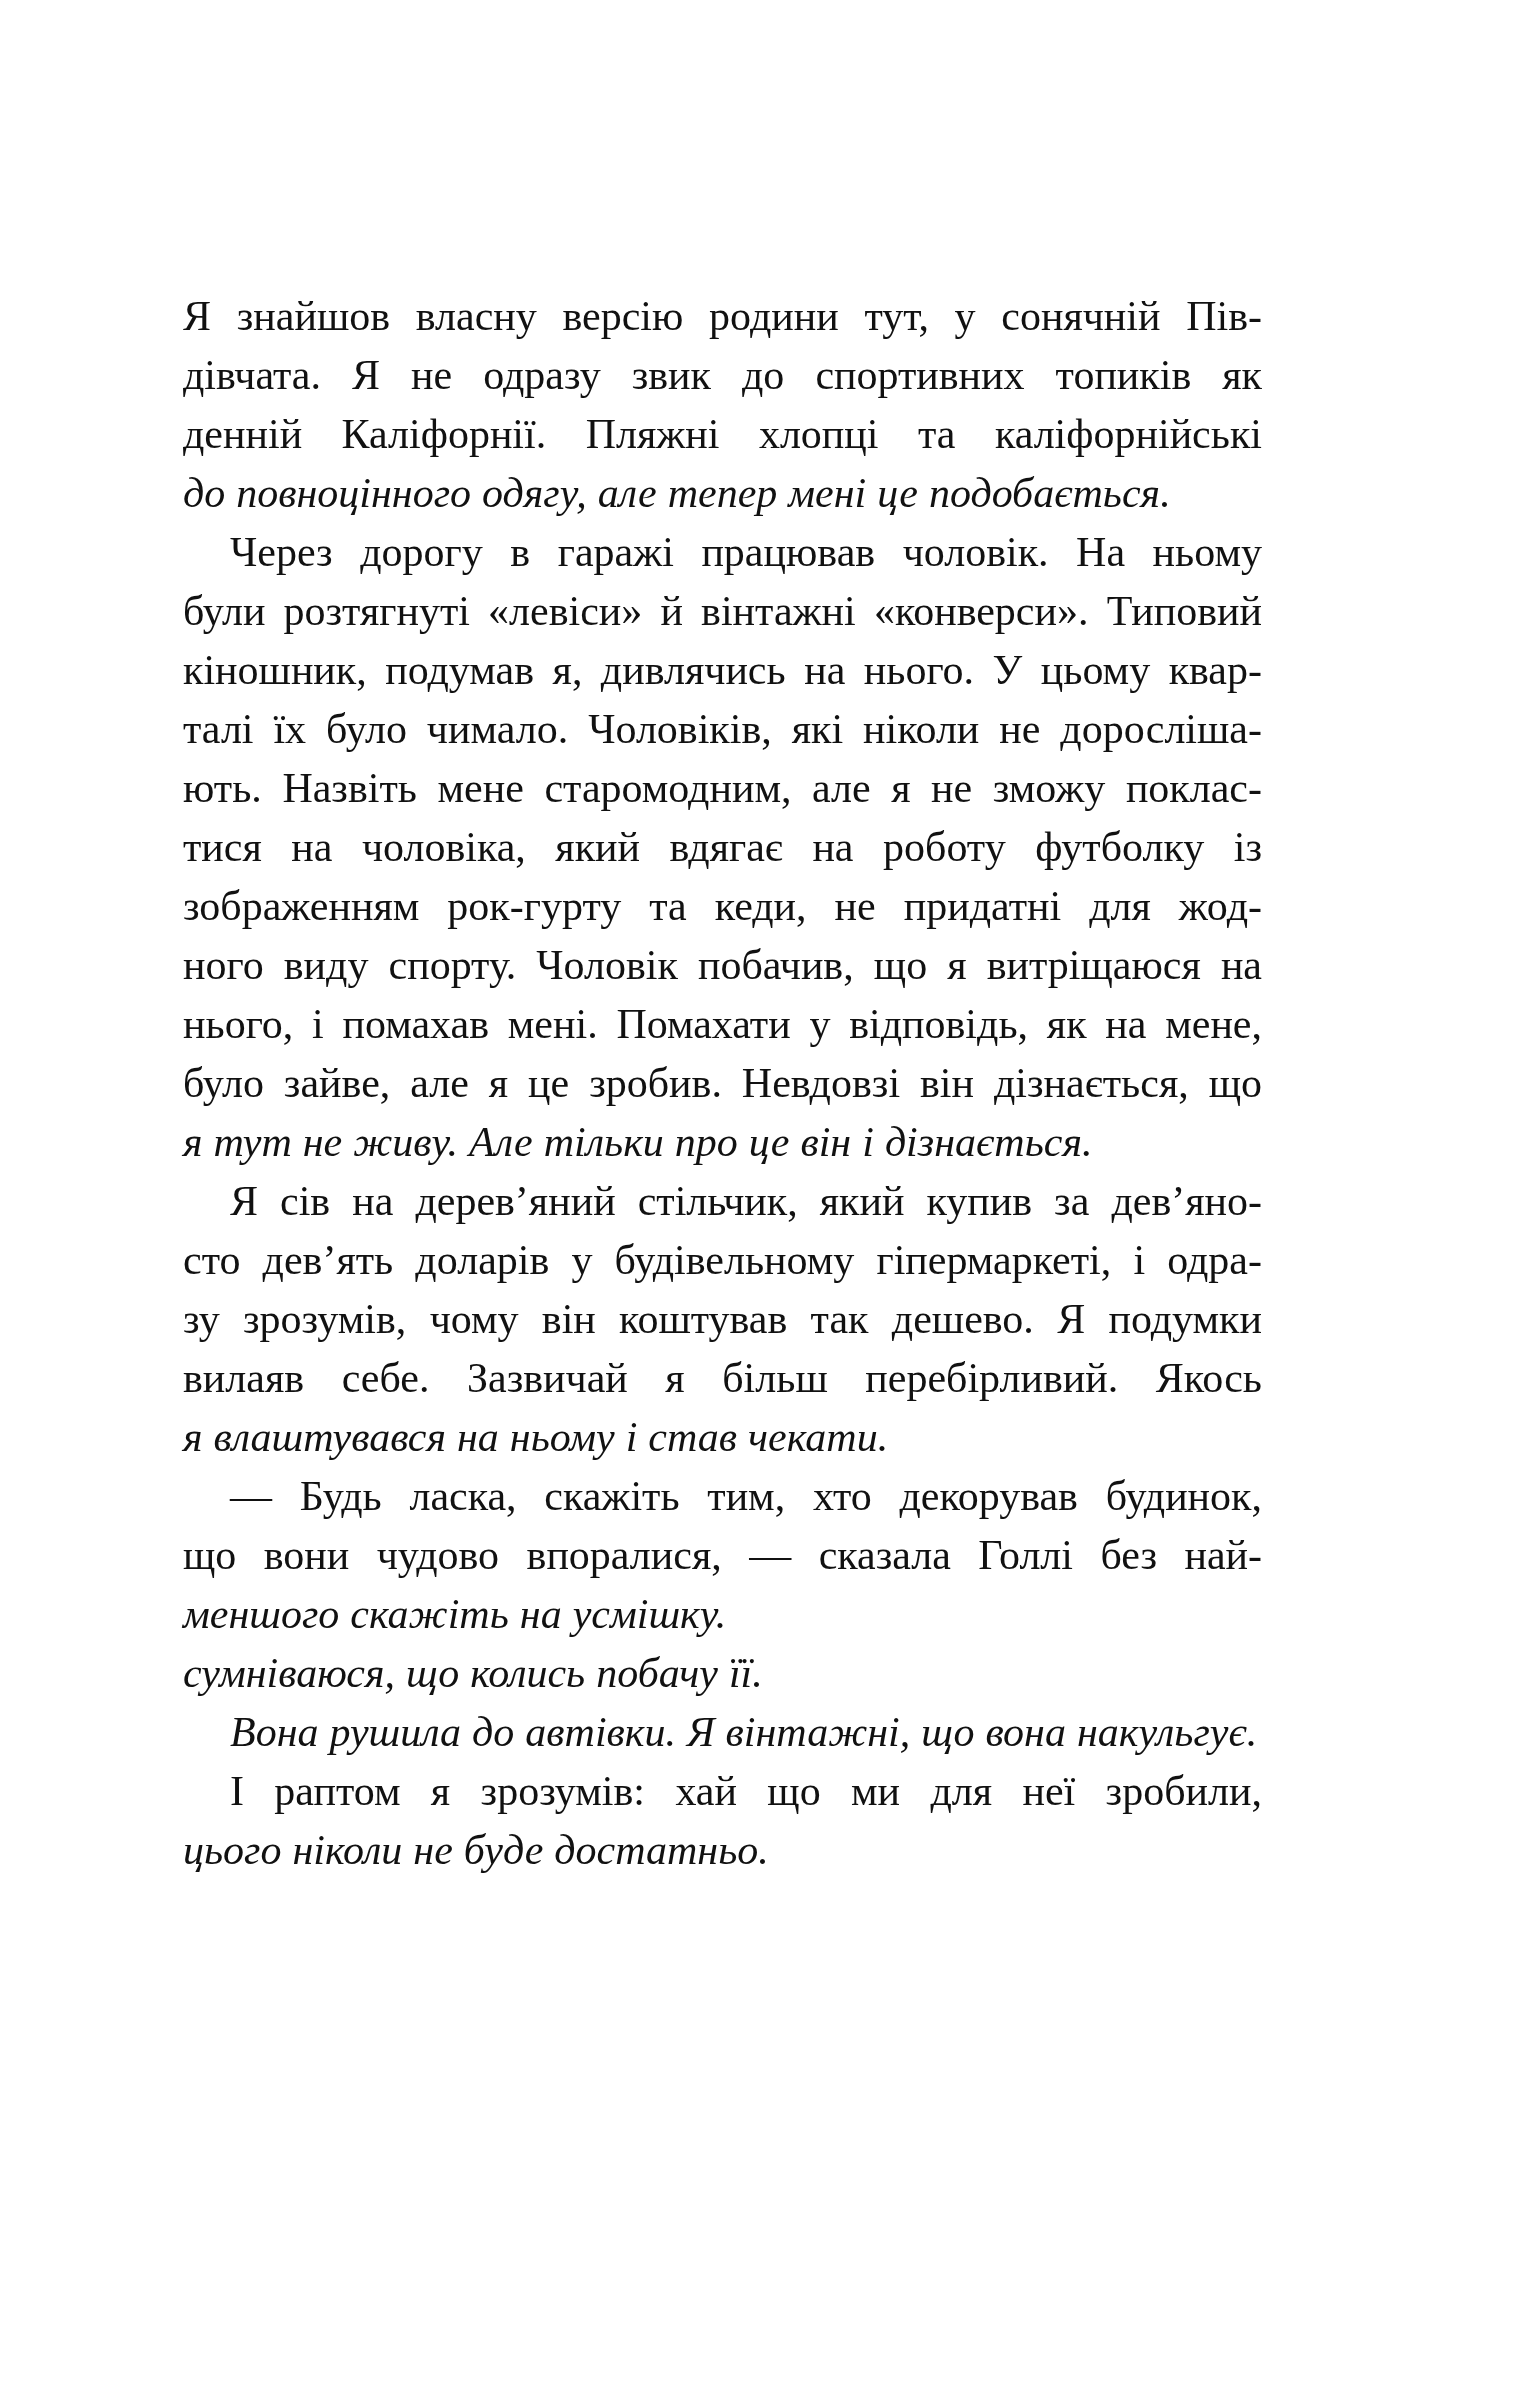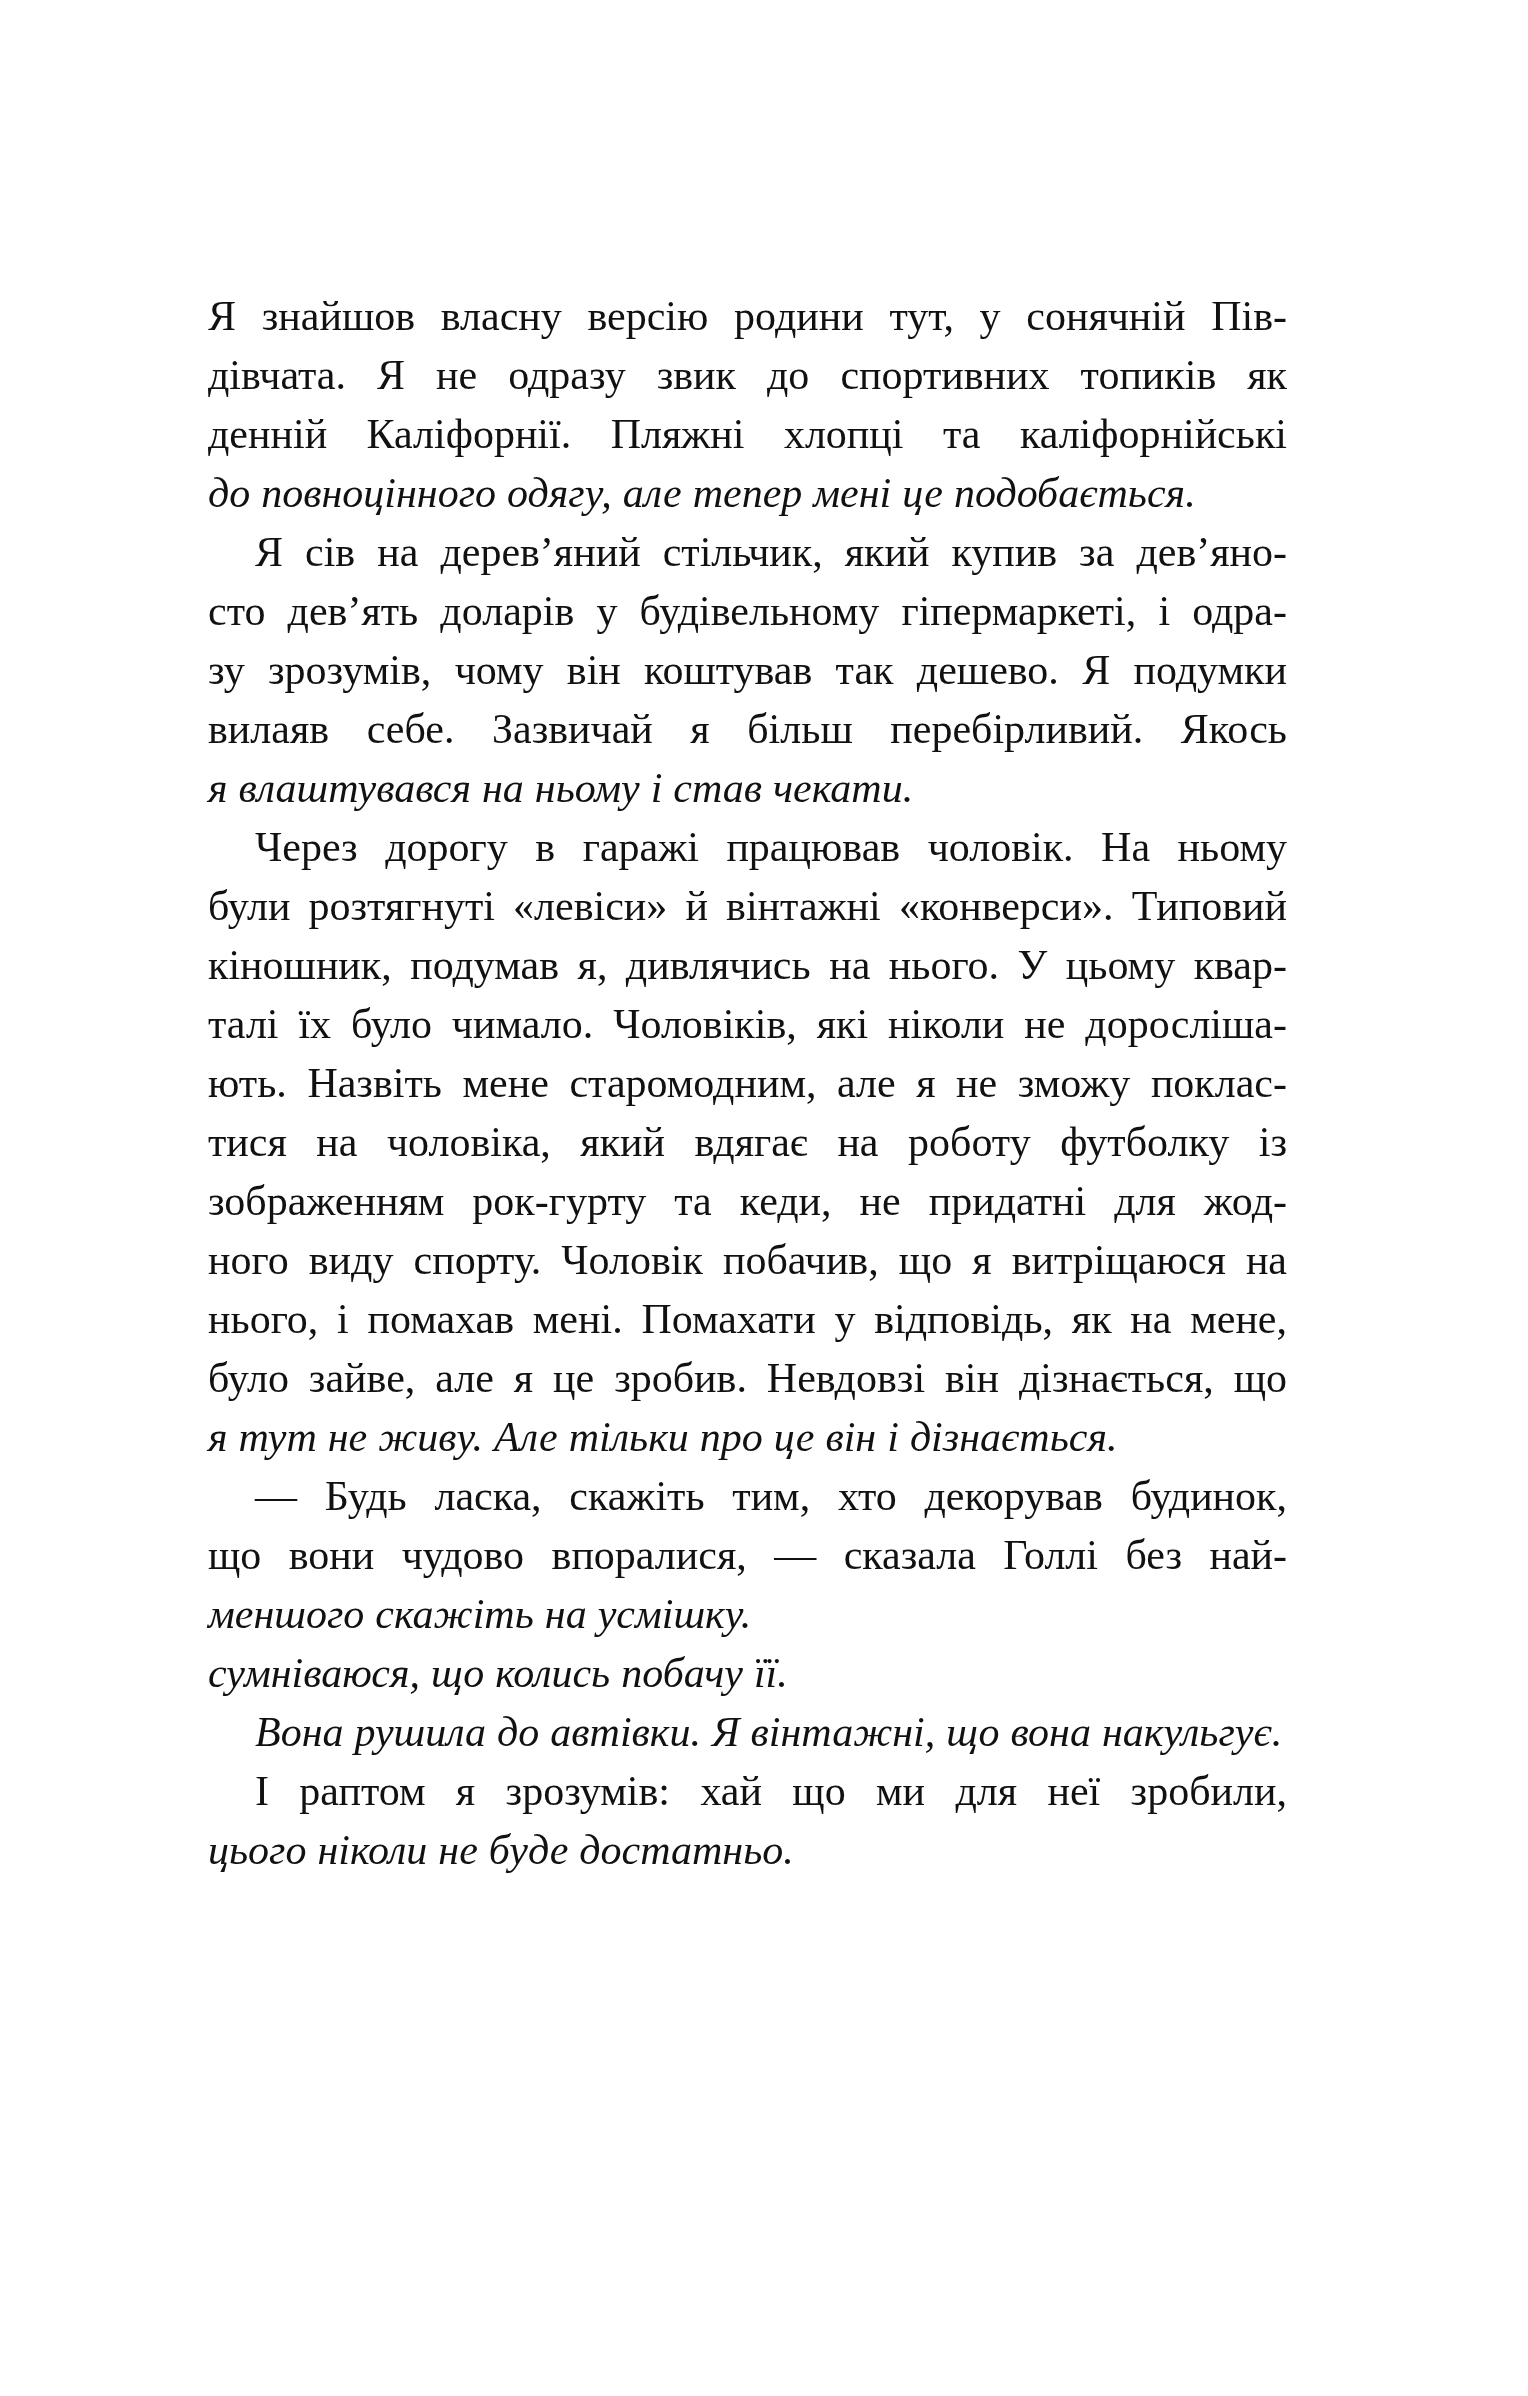--- a/index.html
+++ b/index.html
@@ -40,46 +40,46 @@
     font-style: italic;
   }
   .line.indent {
     text-indent: 47px;
   }
 </style>
 </head>
 <body>
 
 <div class="page">
-  <div class="text-block" id="text-block" style="color: rgb(17, 17, 17); margin-left: 25px;">
+  <div class="text-block" id="text-block" style="color: rgb(17, 17, 17);">
       <div class="paragraph">
         <div class="line">Я знайшов власну версію родини тут, у сонячній Пів-</div>
         <div class="line">дівчата. Я не одразу звик до спортивних топиків як</div>
         <div class="line">денній Каліфорнії. Пляжні хлопці та каліфорнійські</div>
         <div class="line last">до повноцінного одягу, але тепер мені це подобається.</div>
-      </div>
-      <div class="paragraph">
-        <div class="line indent">Я сів на дерев’яний стільчик, який купив за дев’яно-</div>
-        <div class="line">сто дев’ять доларів у будівельному гіпермаркеті, і одра-</div>
-        <div class="line">зу зрозумів, чому він коштував так дешево. Я подумки</div>
-        <div class="line">вилаяв себе. Зазвичай я більш перебірливий. Якось</div>
-        <div class="line last">я влаштувався на ньому і став чекати.</div>
       </div>
       <div class="paragraph">
         <div class="line indent">Через дорогу в гаражі працював чоловік. На ньому</div>
         <div class="line">були розтягнуті «левіси» й вінтажні «конверси». Типовий</div>
         <div class="line">кіношник, подумав я, дивлячись на нього. У цьому квар-</div>
         <div class="line">талі їх було чимало. Чоловіків, які ніколи не доросліша-</div>
         <div class="line">ють. Назвіть мене старомодним, але я не зможу поклас-</div>
         <div class="line">тися на чоловіка, який вдягає на роботу футболку із</div>
         <div class="line">зображенням рок-гурту та кеди, не придатні для жод-</div>
         <div class="line">ного виду спорту. Чоловік побачив, що я витріщаюся на</div>
         <div class="line">нього, і помахав мені. Помахати у відповідь, як на мене,</div>
         <div class="line">було зайве, але я це зробив. Невдовзі він дізнається, що</div>
         <div class="line last">я тут не живу. Але тільки про це він і дізнається.</div>
+      </div>
+      <div class="paragraph">
+        <div class="line indent">Я сів на дерев’яний стільчик, який купив за дев’яно-</div>
+        <div class="line">сто дев’ять доларів у будівельному гіпермаркеті, і одра-</div>
+        <div class="line">зу зрозумів, чому він коштував так дешево. Я подумки</div>
+        <div class="line">вилаяв себе. Зазвичай я більш перебірливий. Якось</div>
+        <div class="line last">я влаштувався на ньому і став чекати.</div>
       </div>
       <div class="paragraph">
         <div class="line indent">— Будь ласка, скажіть тим, хто декорував будинок,</div>
         <div class="line">що вони чудово впоралися, — сказала Голлі без най-</div>
         <div class="line last">меншого скажіть на усмішку.</div>
       </div>
       <div class="paragraph">
         <div class="line last">сумніваюся, що колись побачу її.</div>
       </div>
       <div class="paragraph">

